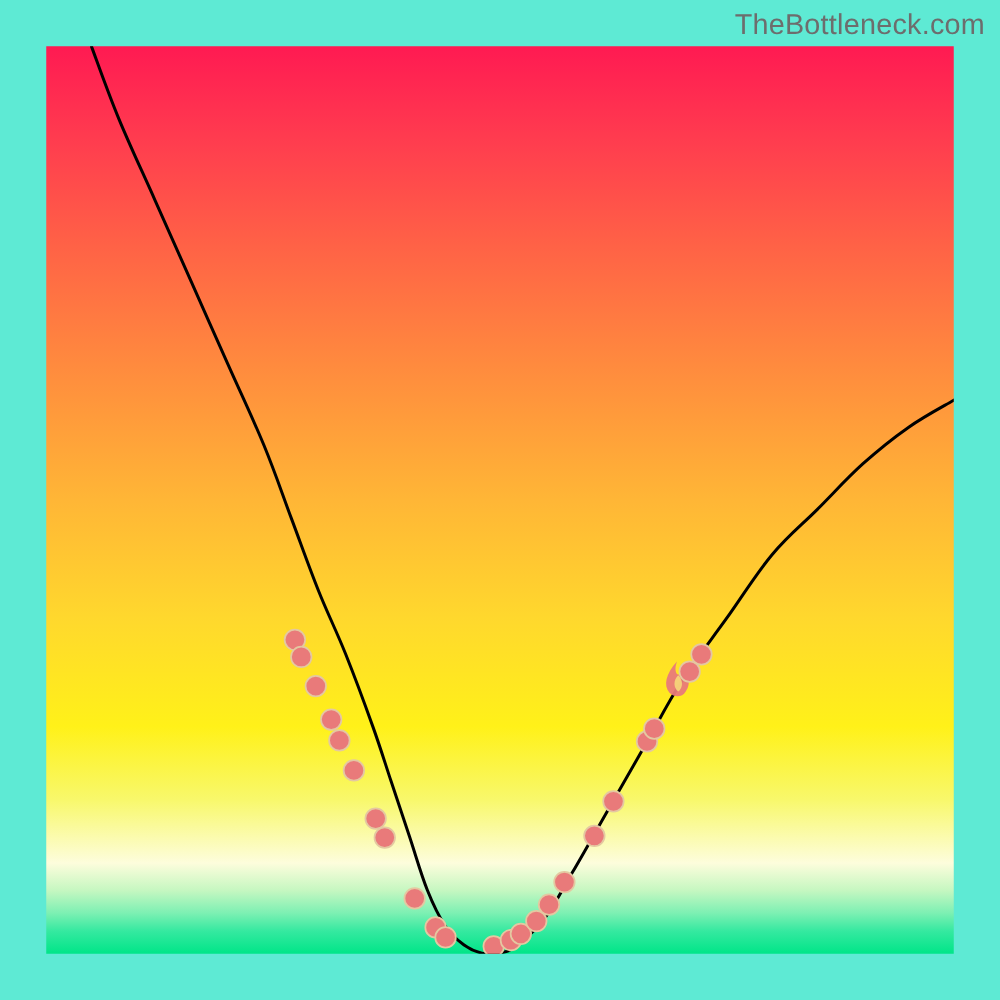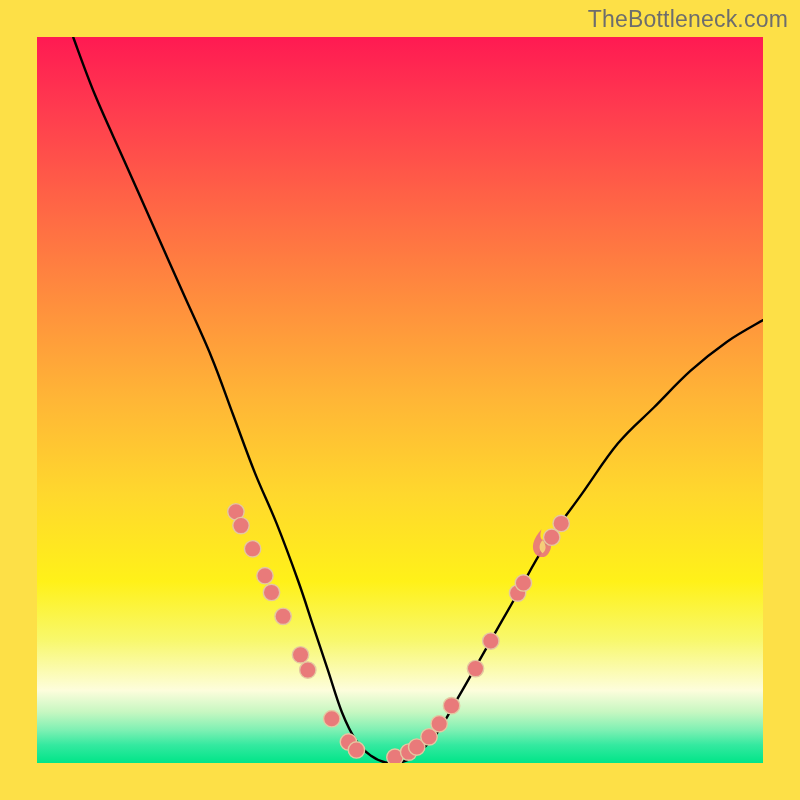--- a/index.html
+++ b/index.html
@@ -8,21 +8,21 @@
     width: 800px;
     height: 800px;
     overflow: hidden;
     background: #000;
     font-family: Arial, Helvetica, sans-serif;
   }
   .stage {
     position: relative;
     width: 800px;
     height: 800px;
-    background: #fde047;
+    background: #5eead4;
   }
   .watermark {
     position: absolute;
     top: 6px;
     right: 12px;
     color: #6d6d6d;
     font-size: 23px;
     font-weight: 500;
     letter-spacing: 0.2px;
     z-index: 10;

